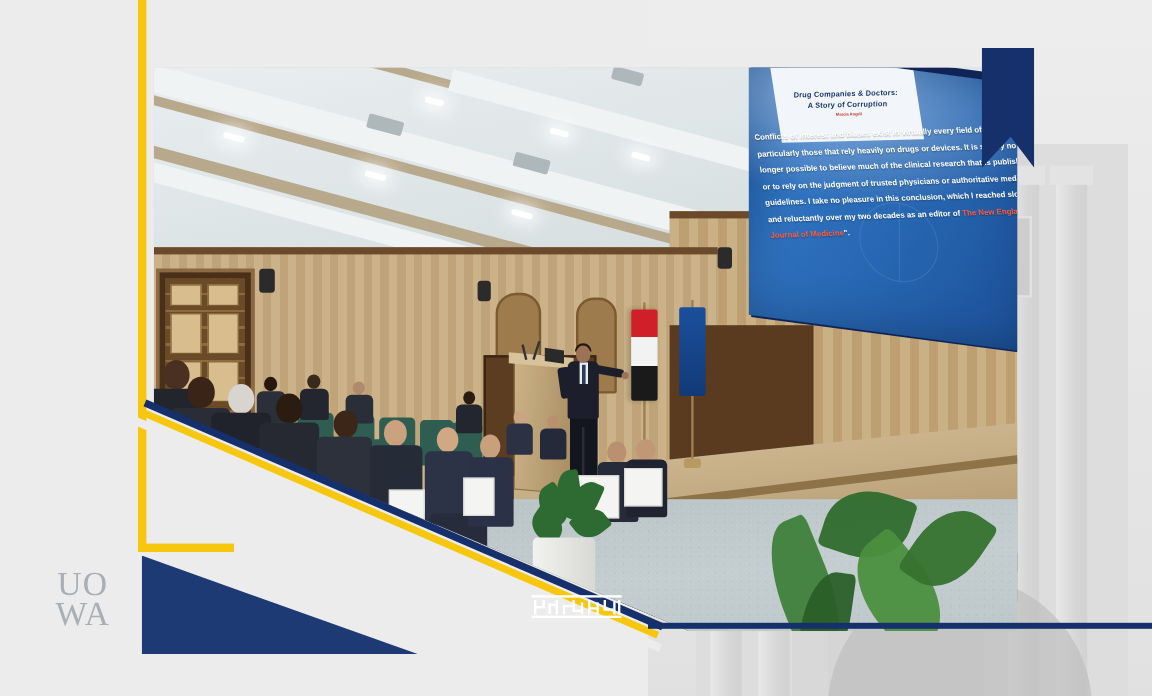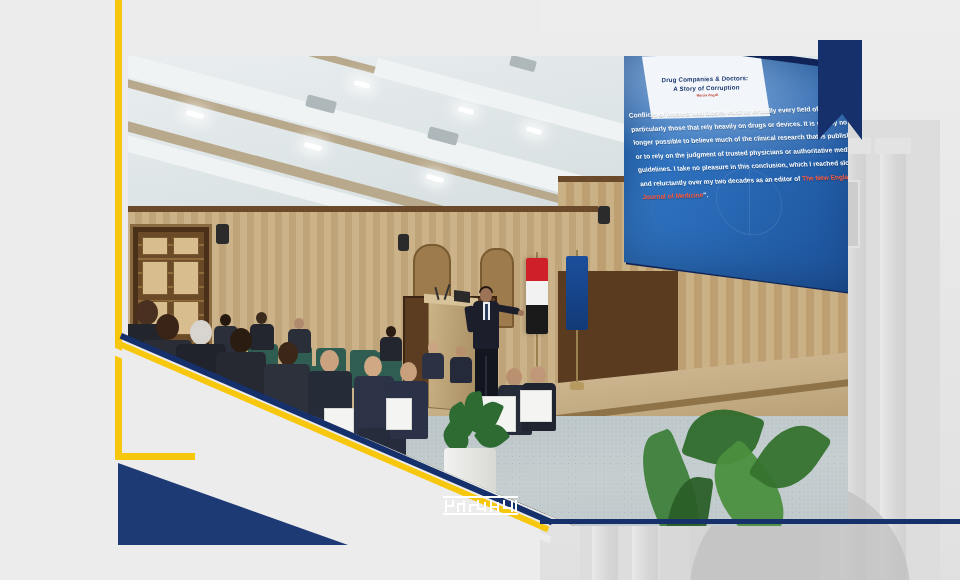--- a/index.html
+++ b/index.html
@@ -424,20 +424,24 @@
 
     </div>
   </div>
 
   <div class="corner-navy"></div>
   <div class="stripe-white"></div>
   <div class="stripe-yellow"></div>
   <div class="stripe-navy"></div>
   <div class="tri-navy"></div>
 
+  <div class="uowa">
+    <span>UO</span>
+    <span>WA</span>
+  </div>
 
   <div class="kufic">
     <div class="k-top"></div>
     <div class="k-bot"></div>
     <div class="kbar" style="left:2px;top:4px;height:12px;"></div>
     <div class="kstub" style="left:2px;top:9px;width:7px;"></div>
     <div class="kbar" style="left:9px;top:4px;height:7px;"></div>
     <div class="kbar" style="left:14px;top:7px;height:9px;"></div>
     <div class="kstub" style="left:14px;top:7px;width:6px;"></div>
     <div class="kbar" style="left:20px;top:4px;height:12px;"></div>

